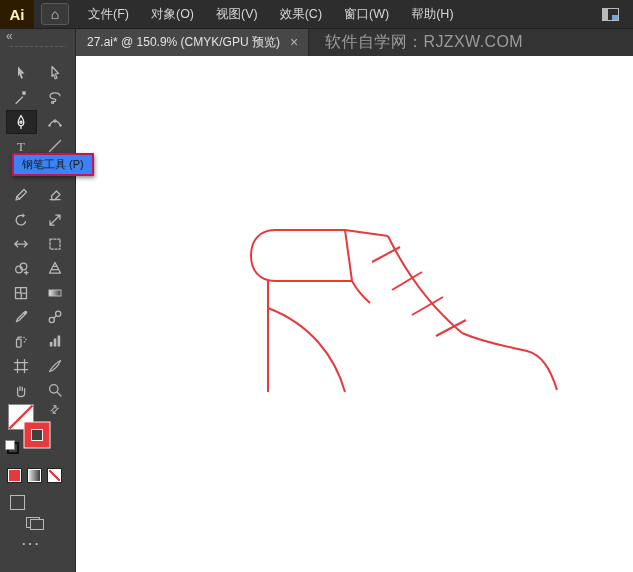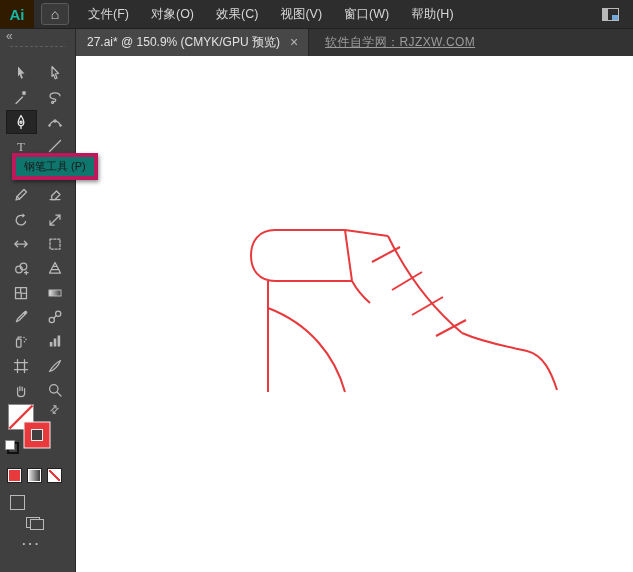--- a/index.html
+++ b/index.html
@@ -4,33 +4,33 @@
 <style>
   html,body{margin:0;padding:0;}
   body{
     width:633px;height:572px;overflow:hidden;position:relative;
     background:#2e2e2e;
     font-family:"Liberation Sans","DejaVu Sans",sans-serif;
     user-select:none;
   }
   
   .menubar{position:absolute;left:0;top:0;width:633px;height:28px;background:#2d2d2d;border-bottom:1px solid #202020;display:flex;align-items:center;color:#d6d6d6;font-size:12.5px;z-index:10;}
-  .logo{width:34px;height:28px;background:#301b00;color:#14b8a6;font-weight:bold;font-size:15px;display:flex;align-items:center;justify-content:center;}
+  .logo{width:34px;height:28px;background:#301b00;color:#fef9c3;font-weight:bold;font-size:15px;display:flex;align-items:center;justify-content:center;}
   .home-btn{width:26px;height:20px;margin:0 8px 0 7px;border:1px solid #5a5a5a;border-radius:3px;display:flex;align-items:center;justify-content:center;font-size:14px;color:#d8d8d8;background:#3a3a3a;}
   .menu-item{padding:0 11px;line-height:28px;white-space:nowrap;cursor:default;}
   .workspace-icon{margin-left:auto;margin-right:14px;width:17px;height:13px;position:relative;}
   .workspace-icon .w-outer{position:absolute;inset:0;border:1px solid #b9b9b9;}
   .workspace-icon .w-left{position:absolute;left:1px;top:1px;bottom:1px;width:5px;background:#b9b9b9;}
   .workspace-icon .w-blue{position:absolute;right:1px;bottom:1px;width:6px;height:5px;background:#6fa8dc;}
 
   
   .tabbar{position:absolute;left:75px;top:28px;width:558px;height:28px;background:#333333;display:flex;align-items:stretch;z-index:5;}
   .doc-tab{display:flex;align-items:center;gap:10px;padding:0 10px 0 12px;background:#474747;border-right:1px solid #262626;color:#e2e2e2;font-size:12px;white-space:nowrap;justify-content:center;}
   .tab-close{color:#b5b5b5;font-size:14px;line-height:1;cursor:pointer;}
-  .watermark{display:flex;align-items:center;margin-left:16px;color:#9b9b9b;font-size:12px;letter-spacing:.4px;white-space:nowrap;text-decoration:underline;}
+  .watermark{display:flex;align-items:center;margin-left:16px;color:#9b9b9b;font-size:16px;letter-spacing:.4px;white-space:nowrap;}
 
   
   .toolpanel{position:absolute;left:0;top:28px;bottom:0;width:75px;background:#404040;border-right:1px solid #282828;z-index:6;}
   .collapse{position:absolute;top:1px;left:6px;color:#b2b2b2;font-size:12px;cursor:pointer;}
   .grip{position:absolute;top:17px;left:9px;width:57px;height:3px;background-image:radial-gradient(#5e5e5e 1px,transparent 1.1px);background-size:5px 3px;background-repeat:repeat-x;}
   .tools{position:absolute;top:33px;left:4px;display:grid;grid-template-columns:34px 34px;grid-auto-rows:24.4px;justify-items:center;align-items:center;}
   .tool{width:31px;height:24px;display:flex;align-items:center;justify-content:center;border-radius:1px;cursor:pointer;}
   .tool svg{width:16px;height:16px;display:block;}
   .tool .s{stroke:#b9b9b9;fill:none;stroke-width:1.25;stroke-linecap:round;stroke-linejoin:round;}
   .tool .f{fill:#b9b9b9;stroke:none;}
@@ -56,32 +56,32 @@
   .screen-mode{position:absolute;left:26px;top:489px;width:18px;height:13px;cursor:pointer;}
   .screen-mode .sm-a{position:absolute;left:0;top:0;width:12px;height:9px;border:1px solid #b9b9b9;background:#404040;}
   .screen-mode .sm-b{position:absolute;right:0;bottom:0;width:12px;height:9px;border:1px solid #b9b9b9;background:#404040;}
   .toolbar-ellipsis{position:absolute;left:22px;top:508px;color:#b9b9b9;font-size:13px;font-weight:bold;letter-spacing:2px;cursor:pointer;}
 
   
   .canvas{position:absolute;left:75px;top:56px;width:558px;height:516px;background:#ffffff;z-index:1;}
   .canvas svg{position:absolute;left:0;top:0;}
 
   
-  .tooltip{position:absolute;left:12px;top:153px;z-index:60;background:#0f766e;border:4px solid #be185d;color:#1a1a1a;font-size:11px;line-height:1;padding:4px 8px;white-space:nowrap;box-shadow:1px 2px 4px rgba(0,0,0,.45);}
+  .tooltip{position:absolute;left:12px;top:153px;z-index:60;background:#3b82f6;border:2px solid #be185d;color:#1a1a1a;font-size:11px;line-height:1;padding:4px 8px;white-space:nowrap;box-shadow:1px 2px 4px rgba(0,0,0,.45);}
 </style>
 </head>
 <body>
 
 <div class="menubar">
   <div class="logo">Ai</div>
   <div class="home-btn">⌂</div>
   <div class="menu-item">文件(F)</div>
   <div class="menu-item">对象(O)</div>
+  <div class="menu-item">视图(V)</div>
   <div class="menu-item">效果(C)</div>
-  <div class="menu-item">视图(V)</div>
   <div class="menu-item">窗口(W)</div>
   <div class="menu-item">帮助(H)</div>
   <div class="workspace-icon">
     <div class="w-outer"></div>
       <div class="w-left"></div>
       <div class="w-blue"></div>
   </div>
 </div>
 
 <div class="tabbar">

